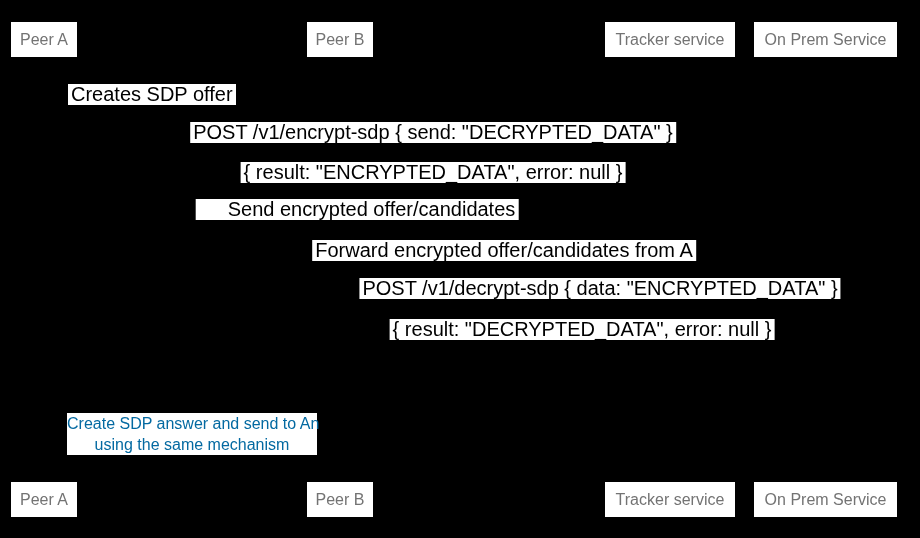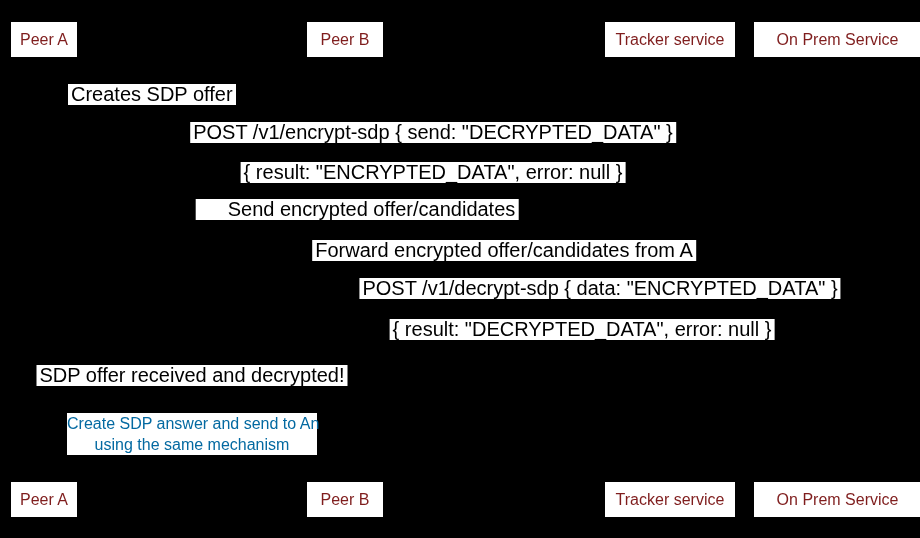--- a/index.html
+++ b/index.html
@@ -12,34 +12,34 @@
     position: relative;
     width: 920px; height: 538px;
     background: #000000;
     overflow: hidden;
   }
   
   .actor {
     position: absolute;
     height: 35px;
     background: #ffffff;
-    color: #7f1d1d;
+    color: #737373;
     font-size: 16px;
     display: flex;
     align-items: center;
     justify-content: center;
     white-space: nowrap;
     box-sizing: border-box;
   }
   .row-top    { top: 22px; }
   .row-bottom { top: 482px; }
   .actor-peer-a  { left: 11px;  width: 66px;  }
-  .actor-peer-b  { left: 307px; width: 76px;  }
+  .actor-peer-b  { left: 307px; width: 66px;  }
   .actor-tracker { left: 605px; width: 130px; }
-  .actor-onprem  { left: 754px; width: 167px; }
+  .actor-onprem  { left: 754px; width: 143px; }
 
   
   .lifeline {
     position: absolute;
     top: 57px;
     height: 425px;
     width: 0;
     border-left: 1px dashed #000000;
   }
   .lifeline-peer-a  { left: 43px;  }
@@ -97,21 +97,20 @@
   <div class="lifeline lifeline-tracker"></div>
   <div class="lifeline lifeline-onprem"></div>
 
   <div class="msg msg-creates-offer">Creates SDP offer</div>
   <div class="msg centered msg-post-encrypt">POST /v1/encrypt-sdp { send: "DECRYPTED_DATA" }</div>
   <div class="msg centered msg-encrypt-result">{ result: "ENCRYPTED_DATA", error: null }</div>
   <div class="msg centered msg-send-encrypted">Send encrypted offer/candidates</div>
   <div class="msg centered msg-forward">Forward encrypted offer/candidates from A</div>
   <div class="msg centered msg-post-decrypt">POST /v1/decrypt-sdp { data: "ENCRYPTED_DATA" }</div>
   <div class="msg centered msg-decrypt-result">{ result: "DECRYPTED_DATA", error: null }</div>
-  <div class="msg centered msg-offer-received">SDP offer received and decrypted!</div>
 
   <div class="note">
     <span class="note-line">Create SDP answer and send to An</span>
     <span class="note-line">using the same mechanism</span>
   </div>
 
   <div class="actor row-bottom actor-peer-a">Peer A</div>
   <div class="actor row-bottom actor-peer-b">Peer B</div>
   <div class="actor row-bottom actor-tracker">Tracker service</div>
   <div class="actor row-bottom actor-onprem">On Prem Service</div>

